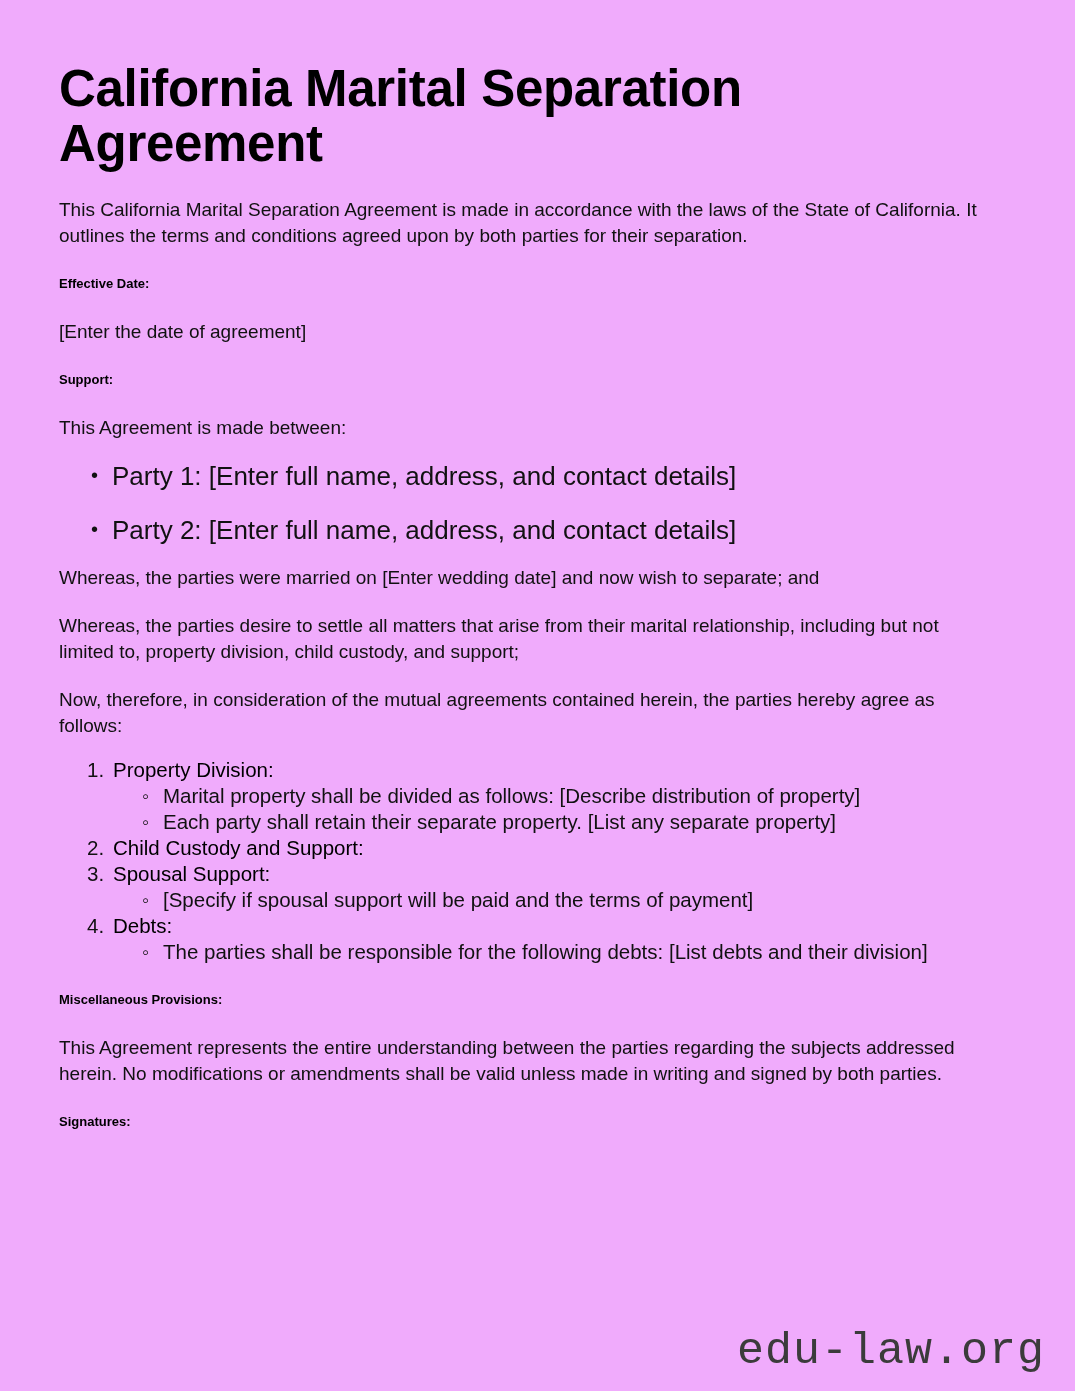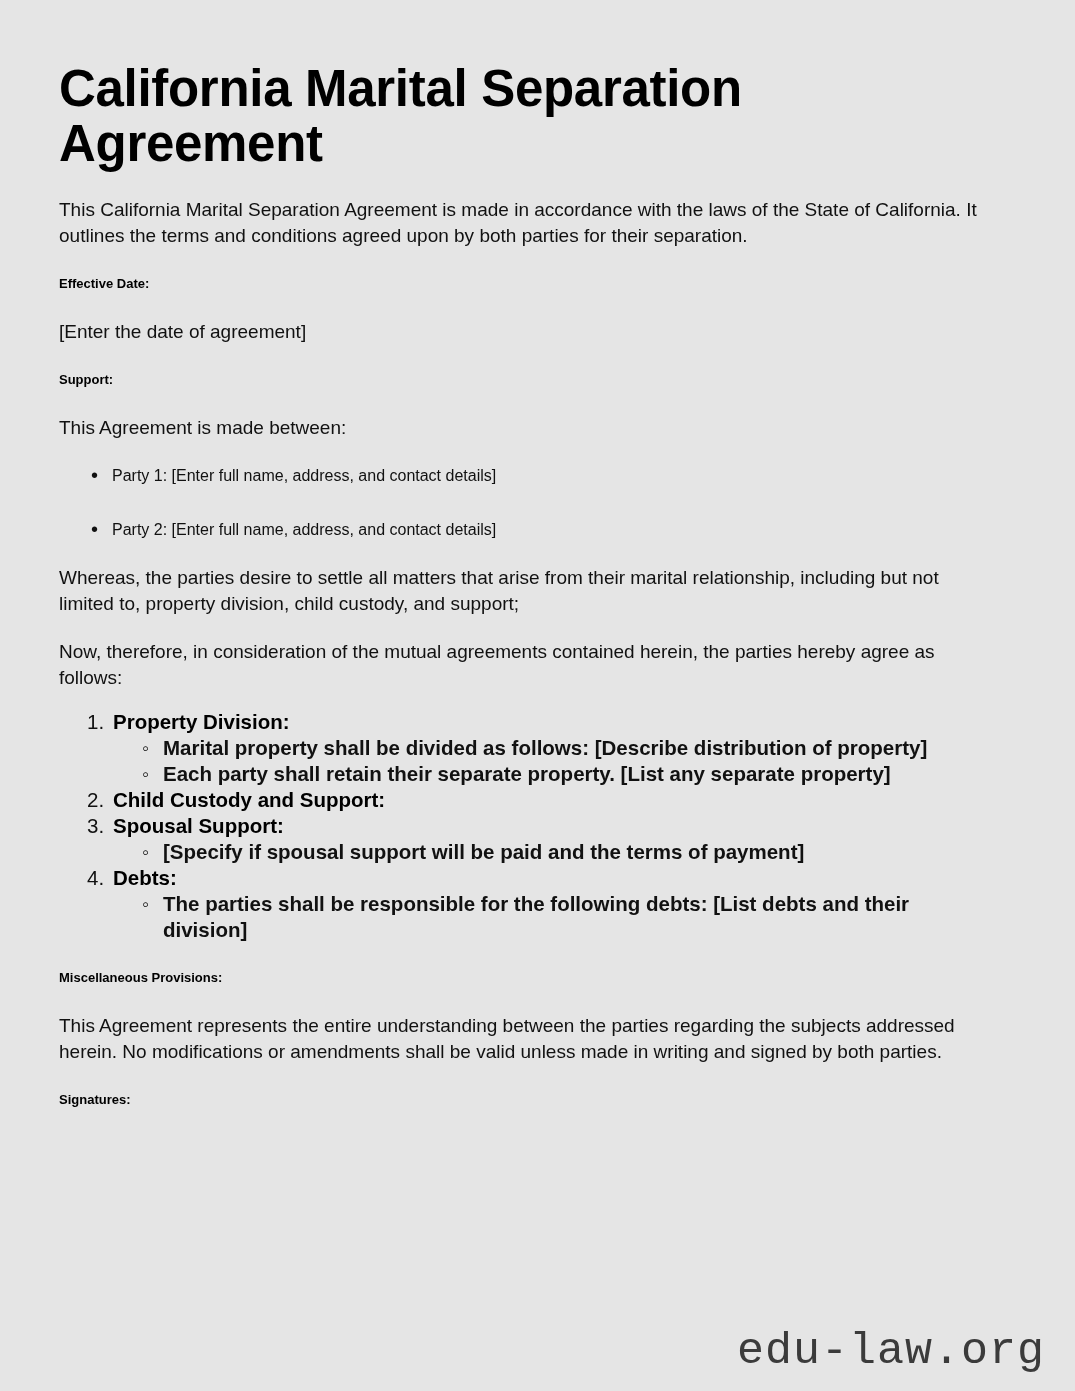--- a/index.html
+++ b/index.html
@@ -4,21 +4,21 @@
 <style>
   html, body {
     margin: 0;
     padding: 0;
     background: #ffffff;
   }
   .page {
     position: relative;
     width: 1075px;
     height: 1391px;
-    background: #e5e5e5;
+    background: #f0abfc;
     overflow: hidden;
     font-family: "Liberation Sans", sans-serif;
     color: #000000;
     box-sizing: border-box;
   }
   .content {
     position: absolute;
     left: 59px;
     top: 62px;
     width: 934px;
@@ -43,21 +43,21 @@
     font-weight: bold;
     margin: 0 0 22px 0;
     color: #000;
   }
   ul.bullets {
     margin: -6px 0 22px 0;
     padding-left: 53px;
     list-style: none;
   }
   ul.bullets > li {
-    font-size: 16px;
+    font-size: 26px;
     line-height: 26px;
     position: relative;
     color: #111;
     margin-top: 28px;
   }
   ul.bullets > li::before {
     content: "\2022";
     position: absolute;
     left: -21px;
     top: -1px;
@@ -70,41 +70,41 @@
     list-style: none;
     counter-reset: numitem;
   }
   ol.numlist > li {
     position: relative;
     font-size: 20.5px;
     line-height: 26px;
     counter-increment: numitem;
   }
   ol.numlist > li > .olabel {
-    font-weight: bold;
+    font-weight: normal;
     color: #000;
   }
   ol.numlist > li::before {
     content: counter(numitem) ".";
     position: absolute;
     left: -26px;
     top: 0;
     font-weight: normal;
     color: #111;
   }
   ul.sublist {
     margin: 0 0 0 0;
     padding-left: 50px;
     list-style: none;
   }
   ul.sublist > li {
     position: relative;
     font-size: 20.5px;
     line-height: 26px;
-    font-weight: bold;
+    font-weight: normal;
     color: #111;
   }
   ul.sublist > li::before {
     content: "\25E6";
     position: absolute;
     left: -21px;
     top: 0;
     font-size: 20px;
   }
   .watermark {
@@ -133,20 +133,21 @@
     <p class="para">[Enter the date of agreement]</p>
 
     <p class="heading">Support:</p>
     <p class="para">This Agreement is made between:</p>
 
     <ul class="bullets">
       <li>Party 1: [Enter full name, address, and contact details]</li>
       <li>Party 2: [Enter full name, address, and contact details]</li>
     </ul>
 
+    <p class="para">Whereas, the parties were married on [Enter wedding date] and now wish to separate; and</p>
     <p class="para">Whereas, the parties desire to settle all matters that arise from their marital relationship, including but not limited to, property division, child custody, and support;</p>
     <p class="para">Now, therefore, in consideration of the mutual agreements contained herein, the parties hereby agree as follows:</p>
 
     <ol class="numlist">
       <li>
         <span class="olabel">Property Division:</span>
         <ul class="sublist">
           <li>Marital property shall be divided as follows: [Describe distribution of property]</li>
           <li>Each party shall retain their separate property. [List any separate property]</li>
         </ul>

